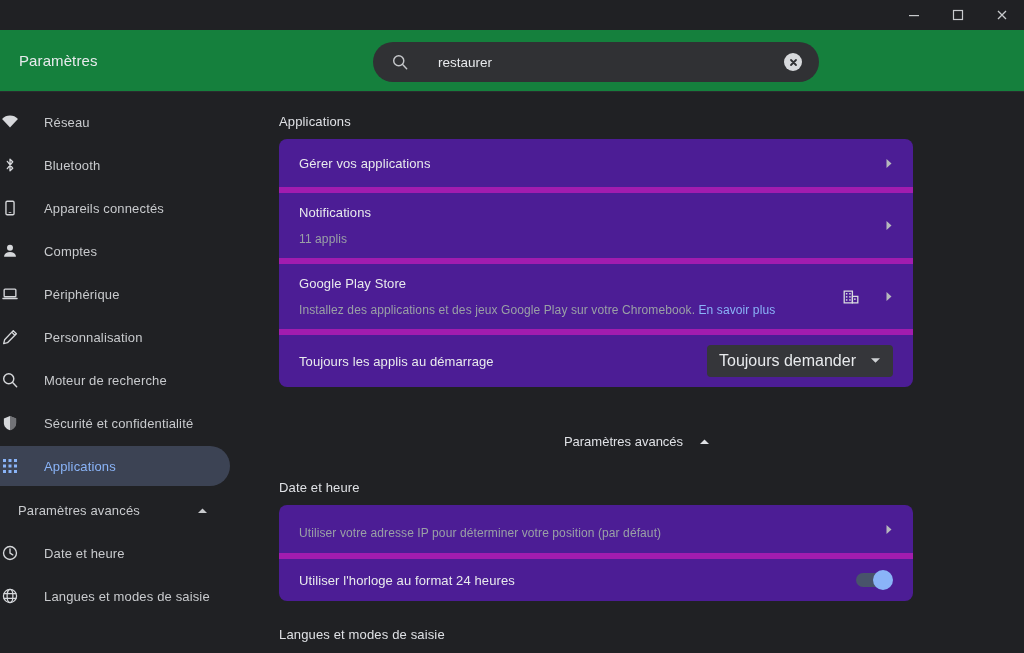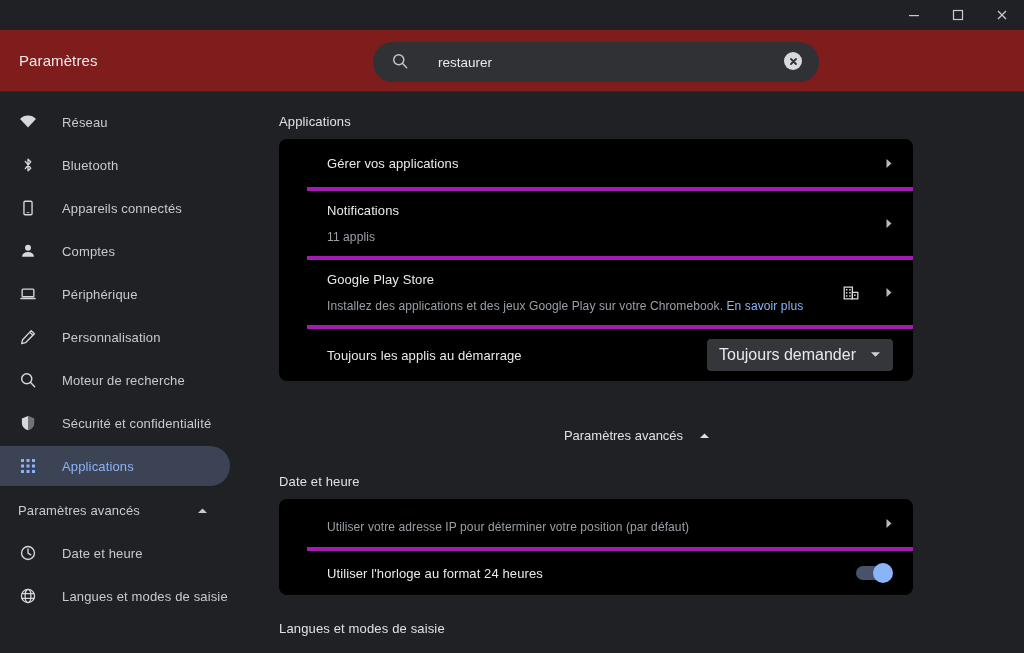--- a/index.html
+++ b/index.html
@@ -37,43 +37,43 @@
     color: #c8cacd;
   }
   .win-btn svg { display: block; }
 
   
   .header {
     position: absolute;
     top: 30px; left: 0;
     width: 1024px;
     height: 62px;
-    background: #7f1d1d;
+    background: #15803d;
     border-bottom: 1px solid #2a2b2e;
     display: flex;
     align-items: center;
   }
   .app-title {
     position: absolute;
     left: 19px;
     font-size: 15px;
     color: #e8eaed;
     letter-spacing: .1px;
   }
   .searchbox {
     position: absolute;
     left: 373px;
     top: 12px;
     width: 446px;
     height: 40px;
     background: #303134;
     border-radius: 20px;
     display: flex;
-    align-items: flex-end;
-    padding: 0 12px 12px 18px;
+    align-items: center;
+    padding: 0 12px 0 18px;
   }
   .search-icon { width: 18px; height: 18px; flex: 0 0 auto; color: #c5c7ca; }
   .search-input {
     flex: 1 1 auto;
     background: transparent;
     border: none;
     outline: none;
     color: #e8eaed;
     font-family: "Liberation Sans", sans-serif;
     font-size: 13.5px;
@@ -100,21 +100,20 @@
     height: 560px;
     background: #202124;
     padding-top: 6px;
   }
   .nav-item {
     position: relative;
     display: flex;
     align-items: center;
     height: 40px;
     margin: 3px 20px 3px 0;
-    padding-left: 18px;
     border-radius: 0 20px 20px 0;
     color: #c8cacd;
     font-size: 13px;
   }
   .nav-item .nav-icon {
     width: 20px; height: 20px;
     flex: 0 0 auto;
     display: flex;
     align-items: center;
     justify-content: center;
@@ -156,32 +155,31 @@
   }
   .section-title {
     font-size: 13px;
     color: #dfe1e5;
     margin: 21px 0 10px 29px;
     letter-spacing: .15px;
   }
   .card {
     width: 634px;
     margin-left: 29px;
-    background: #000000;
+    background: #4c1d95;
     border-radius: 8px;
     overflow: hidden;
-    padding-left: 28px;
   }
   .row {
     position: relative;
     display: flex;
     align-items: center;
     min-height: 48px;
     padding: 10px 20px 10px 20px;
-    border-top: 4px solid #a21caf;
+    border-top: 6px solid #a21caf;
   }
   .row:first-child { border-top: none; }
   .row-text { flex: 1 1 auto; min-width: 0; }
   .row-title {
     font-size: 13px;
     color: #e8eaed;
     letter-spacing: .1px;
     line-height: 19px;
   }
   .row-sub {

